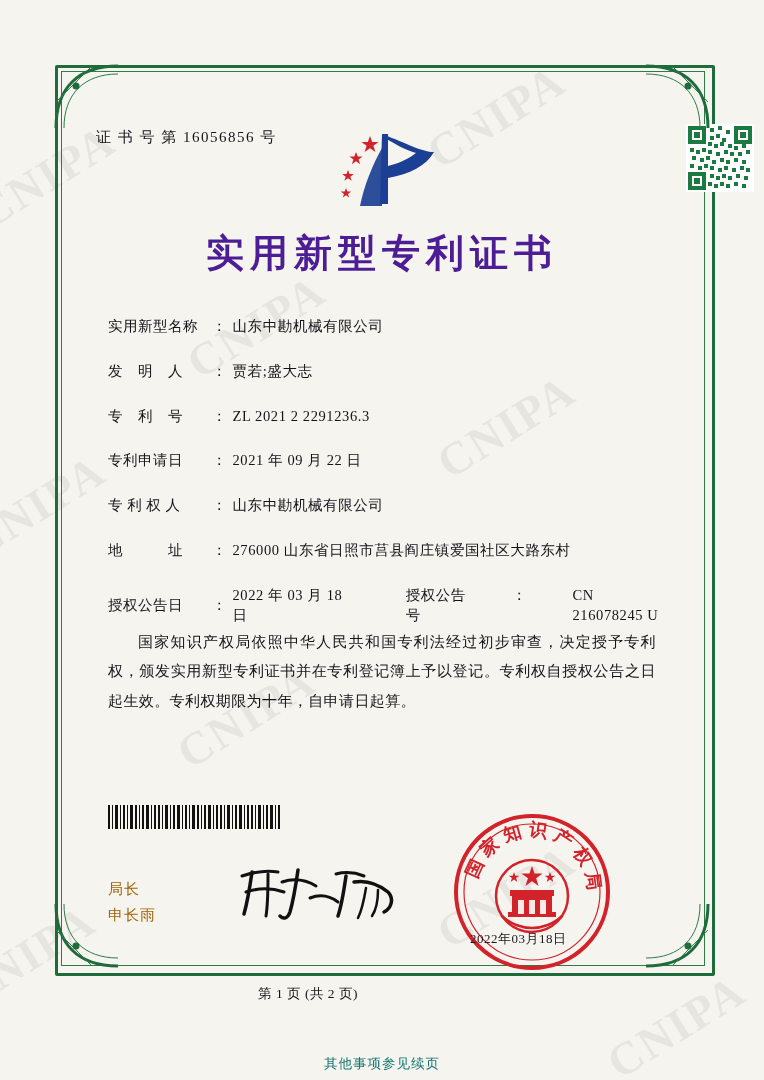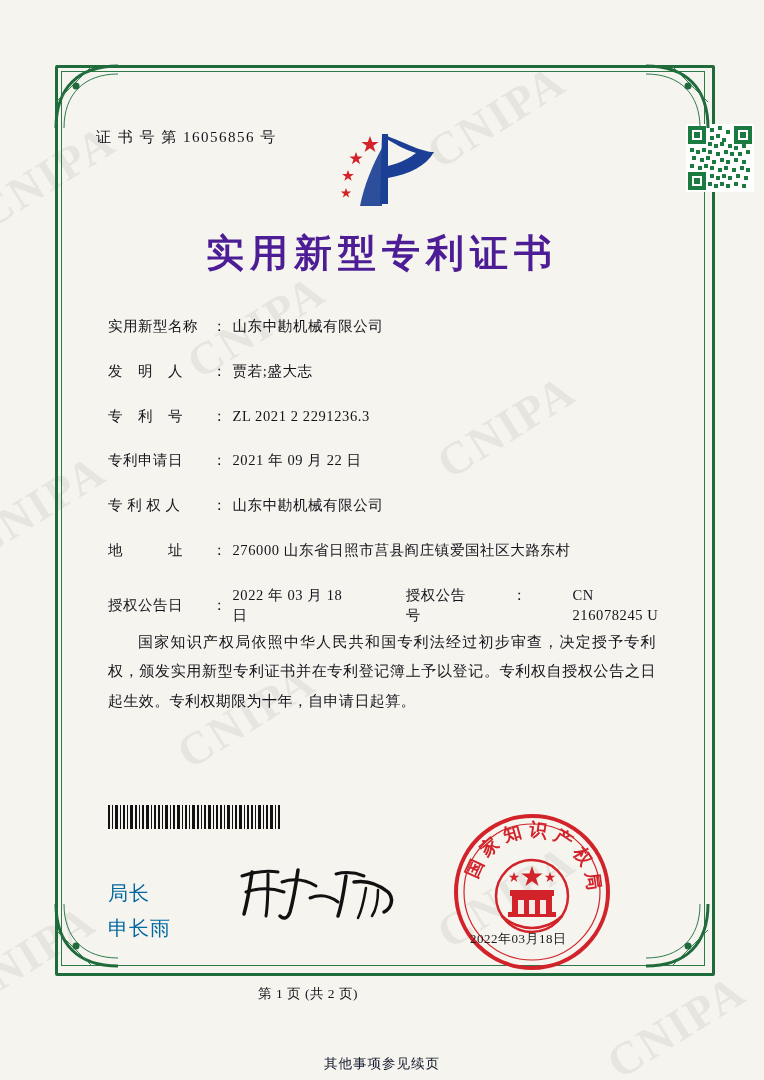--- a/index.html
+++ b/index.html
@@ -164,23 +164,23 @@
     top: 805px;
     width: 175px;
     height: 24px;
   }
 
   
   .sig-label {
     position: absolute;
     left: 108px;
     top: 876px;
-    font-size: 20px;
+    font-size: 15px;
     line-height: 1.75;
-    color: #0369a1;
+    color: #a16207;
     letter-spacing: 1px;
   }
   .sig-script {
     position: absolute;
     left: 232px;
     top: 858px;
     width: 180px;
     height: 70px;
   }
 
@@ -213,21 +213,21 @@
     color: #14141a;
     letter-spacing: 0.5px;
   }
   .footer-note {
     position: absolute;
     left: 0;
     top: 1055px;
     width: 764px;
     text-align: center;
     font-size: 13.5px;
-    color: #0f172a;
+    color: #0f766e;
     letter-spacing: 1px;
   }
 </style>
 </head>
 <body>
 
 <div class="watermarks">
   <div class="wm" style="left:-30px;  top:150px;">CNIPA</div>
   <div class="wm" style="left:420px;  top:90px;">CNIPA</div>
   <div class="wm" style="left:-40px;  top:480px;">CNIPA</div>

